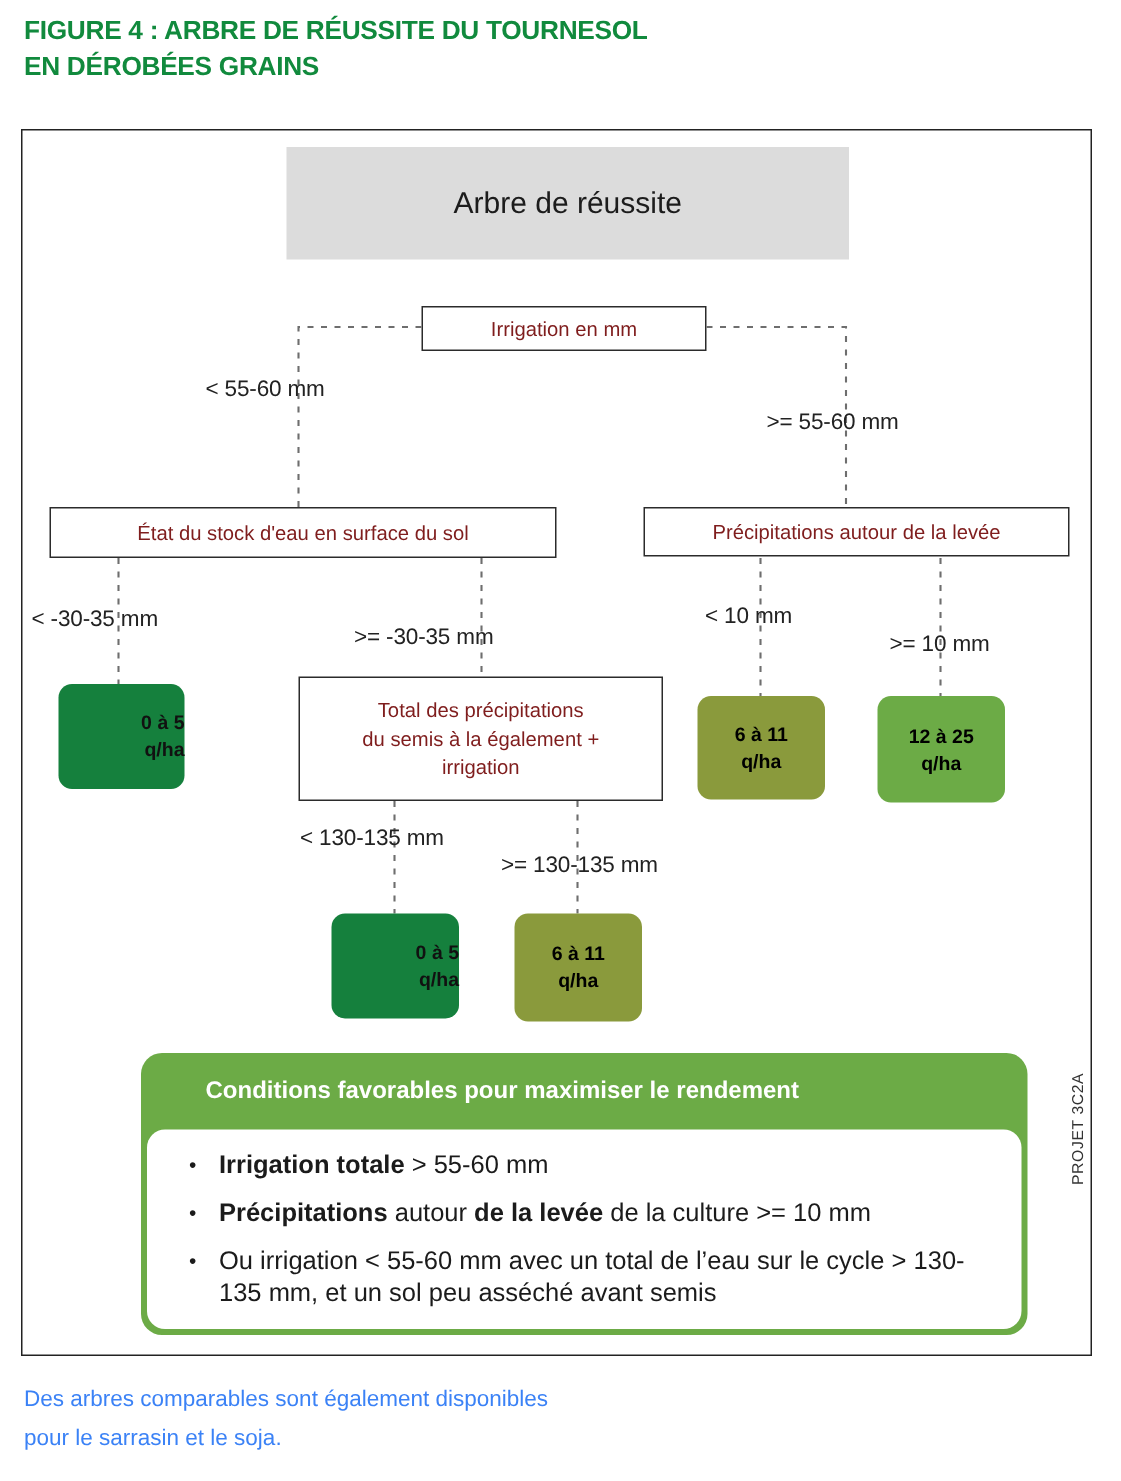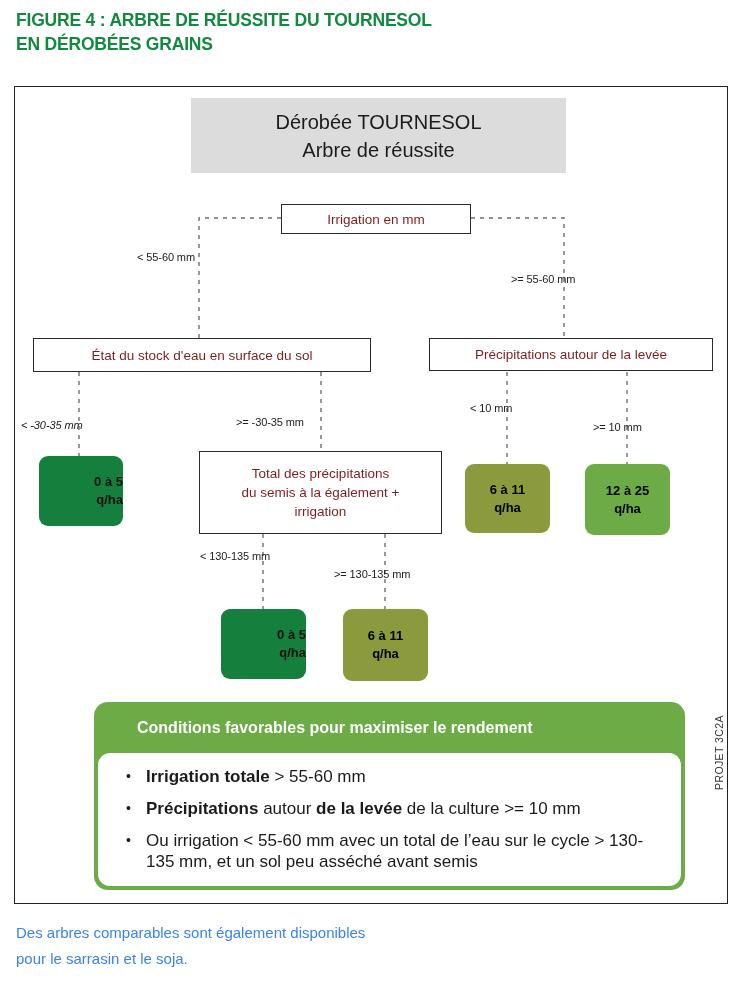--- a/index.html
+++ b/index.html
@@ -87,21 +87,21 @@
     flex-direction: column;
   }
   .leaf-red   { background: #15803d; align-items: flex-end; }
   .leaf-olive { background: #8a9a3c; }
   .leaf-green { background: #6cab46; }
   .leaf-red .leaf-line { color: #111; }
 
   
   .edge-label {
     position: absolute;
-    font-size: 11px;
+    font-size: 15px;
     color: #222;
     white-space: nowrap;
     letter-spacing: -0.1px;
   }
 
   
   #conclusion {
     position: absolute;
     left: 79px;
     top: 615px;
@@ -198,40 +198,39 @@
 
       <path d="M 612,285 L 612,377"></path>
 
       <path d="M 248,447 L 248,522"></path>
 
       <path d="M 370,447 L 370,522"></path>
     </g>
   </svg>
 
   <div class="node header-node" style="left:176px; top:11px; width:375px; height:75px;">
-    <span>Dérobée TOURNESOL</span>
     <span>Arbre de réussite</span>
   </div>
 
   <div class="node decision-node" style="left:266px; top:117px; width:190px; height:30px;">
     <span>Irrigation en mm</span>
   </div>
 
   <div class="edge-label" style="left:122px; top:164px;">&lt; 55-60 mm</div>
   <div class="edge-label" style="left:496px; top:186px;">&gt;= 55-60 mm</div>
 
   <div class="node decision-node" style="left:18px; top:251px; width:338px; height:34px;">
     <span>État du stock d'eau  en surface du sol</span>
   </div>
 
   <div class="node decision-node" style="left:414px; top:251px; width:284px; height:33px;justify-content:center;">
     <span>Précipitations autour de la levée</span>
   </div>
 
-  <div class="edge-label" style="left:6px; top:332px;font-style:italic;">&lt; -30-35 mm</div>
+  <div class="edge-label" style="left:6px; top:317px;">&lt; -30-35 mm</div>
   <div class="edge-label" style="left:221px; top:329px;">&gt;= -30-35 mm</div>
   <div class="edge-label" style="left:455px; top:315px;">&lt; 10 mm</div>
   <div class="edge-label" style="left:578px; top:334px;">&gt;= 10 mm</div>
 
   <div class="node leaf-node leaf-red" style="left:24px; top:369px; width:84px; height:70px;">
     <span class="leaf-line">0 à 5</span>
     <span class="leaf-line">q/ha</span>
   </div>
 
   <div class="node decision-node" style="left:184px; top:364px; width:243px; height:83px;">

